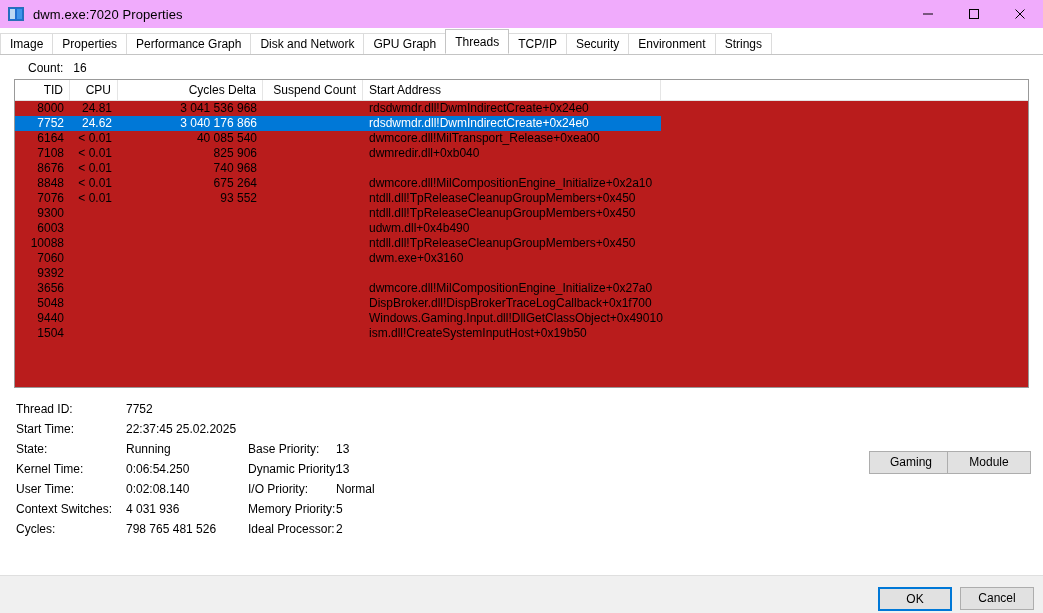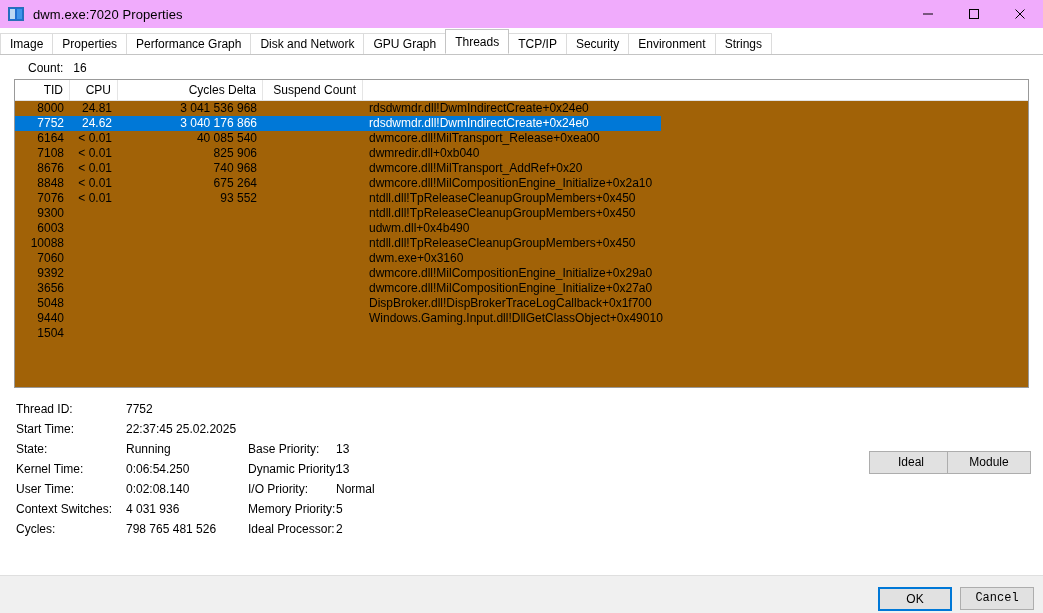--- a/index.html
+++ b/index.html
@@ -120,21 +120,21 @@
     display: flex;
     gap: 10px;
   }
 
   
   .listview {
     position: absolute;
     left: 14px; top: 24px;
     width: 1015px; height: 309px;
     border: 1px solid #999999;
-    background: #a16207;
+    background: #b91c1c;
     box-sizing: border-box;
     overflow: hidden;
   }
   .lv-header {
     position: relative;
     height: 21px;
     background: #ffffff;
     border-bottom: 1px solid #e2e2e2;
     box-sizing: border-box;
   }
@@ -246,21 +246,21 @@
   
   .footer {
     position: absolute;
     left: 0; top: 575px;
     width: 1043px; height: 38px;
     background: #f0f0f0;
     border-top: 1px solid #dfdfdf;
     box-sizing: border-box;
   }
   .btn-ok     { left: 878px; top: 11px; width: 74px; height: 24px; }
-  .btn-cancel { left: 960px; top: 11px; width: 74px; height: 23px; font-family: Liberation Mono, monospace; }
+  .btn-cancel { left: 960px; top: 11px; width: 74px; height: 23px; }
 </style>
 </head>
 <body>
 
 <div class="titlebar">
   <div class="title-icon"></div>
   <div class="title-text">dwm.exe:7020 Properties</div>
   <div class="wincontrols">
     <div class="wc">
       <svg width="12" height="12" viewBox="0 0 12 12">
@@ -303,20 +303,21 @@
 
   <div class="listview">
     <div class="lv-header">
       <div class="lv-col num c-tid">TID</div>
       <div class="lv-col num c-cpu">
         <span class="sort-caret">ˇ</span>
         <span>CPU</span>
       </div>
       <div class="lv-col num c-cyc">Cycles Delta</div>
       <div class="lv-col num c-susp">Suspend Count</div>
+      <div class="lv-col txt c-addr">Start Address</div>
       <div class="lv-col txt c-blank"></div>
     </div>
 
     <div class="lv-rows">
 
       <div class="lv-row">
         <div class="cell num c-tid">8000</div>
         <div class="cell num c-cpu">24.81</div>
         <div class="cell num c-cyc">3 041 536 968</div>
         <div class="cell num c-susp"></div>
@@ -346,21 +347,20 @@
         <div class="cell num c-cyc">825 906</div>
         <div class="cell num c-susp"></div>
         <div class="cell txt c-addr">dwmredir.dll+0xb040</div>
       </div>
 
       <div class="lv-row">
         <div class="cell num c-tid">8676</div>
         <div class="cell num c-cpu">&lt; 0.01</div>
         <div class="cell num c-cyc">740 968</div>
         <div class="cell num c-susp"></div>
-        <div class="cell txt c-addr">dwmcore.dll!MilTransport_AddRef+0x20</div>
       </div>
 
       <div class="lv-row">
         <div class="cell num c-tid">8848</div>
         <div class="cell num c-cpu">&lt; 0.01</div>
         <div class="cell num c-cyc">675 264</div>
         <div class="cell num c-susp"></div>
         <div class="cell txt c-addr">dwmcore.dll!MilCompositionEngine_Initialize+0x2a10</div>
       </div>
 
@@ -402,21 +402,20 @@
         <div class="cell num c-cyc"></div>
         <div class="cell num c-susp"></div>
         <div class="cell txt c-addr">dwm.exe+0x3160</div>
       </div>
 
       <div class="lv-row">
         <div class="cell num c-tid">9392</div>
         <div class="cell num c-cpu"></div>
         <div class="cell num c-cyc"></div>
         <div class="cell num c-susp"></div>
-        <div class="cell txt c-addr">dwmcore.dll!MilCompositionEngine_Initialize+0x29a0</div>
       </div>
 
       <div class="lv-row">
         <div class="cell num c-tid">3656</div>
         <div class="cell num c-cpu"></div>
         <div class="cell num c-cyc"></div>
         <div class="cell num c-susp"></div>
         <div class="cell txt c-addr">dwmcore.dll!MilCompositionEngine_Initialize+0x27a0</div>
       </div>
 
@@ -434,20 +433,21 @@
         <div class="cell num c-cyc"></div>
         <div class="cell num c-susp"></div>
         <div class="cell txt c-addr">Windows.Gaming.Input.dll!DllGetClassObject+0x49010</div>
       </div>
 
       <div class="lv-row">
         <div class="cell num c-tid">1504</div>
         <div class="cell num c-cpu"></div>
         <div class="cell num c-cyc"></div>
         <div class="cell num c-susp"></div>
+        <div class="cell txt c-addr">ism.dll!CreateSystemInputHost+0x19b50</div>
       </div>
 
     </div>
   </div>
 
   <div class="details">
     <div class="det-row">
       <span class="det-label">Thread ID:</span>
       <span class="det-value">7752</span>
     </div>
@@ -480,21 +480,21 @@
       <span class="det-value2">5</span>
     </div>
     <div class="det-row">
       <span class="det-label">Cycles:</span>
       <span class="det-value">798 765 481 526</span>
       <span class="det-label2">Ideal Processor:</span>
       <span class="det-value2">2</span>
     </div>
   </div>
 
-  <button class="btn btn-stack">Ideal</button>
+  <button class="btn btn-stack">Gaming</button>
   <button class="btn btn-module">Module</button>
   <button class="btn btn-perm">Permissions</button>
   <button class="btn btn-kill">Kill</button>
   <button class="btn btn-suspend">Suspend</button>
 
 </div>
 
 <div class="footer">
   <button class="btn default btn-ok">OK</button>
   <button class="btn btn-cancel">Cancel</button>

